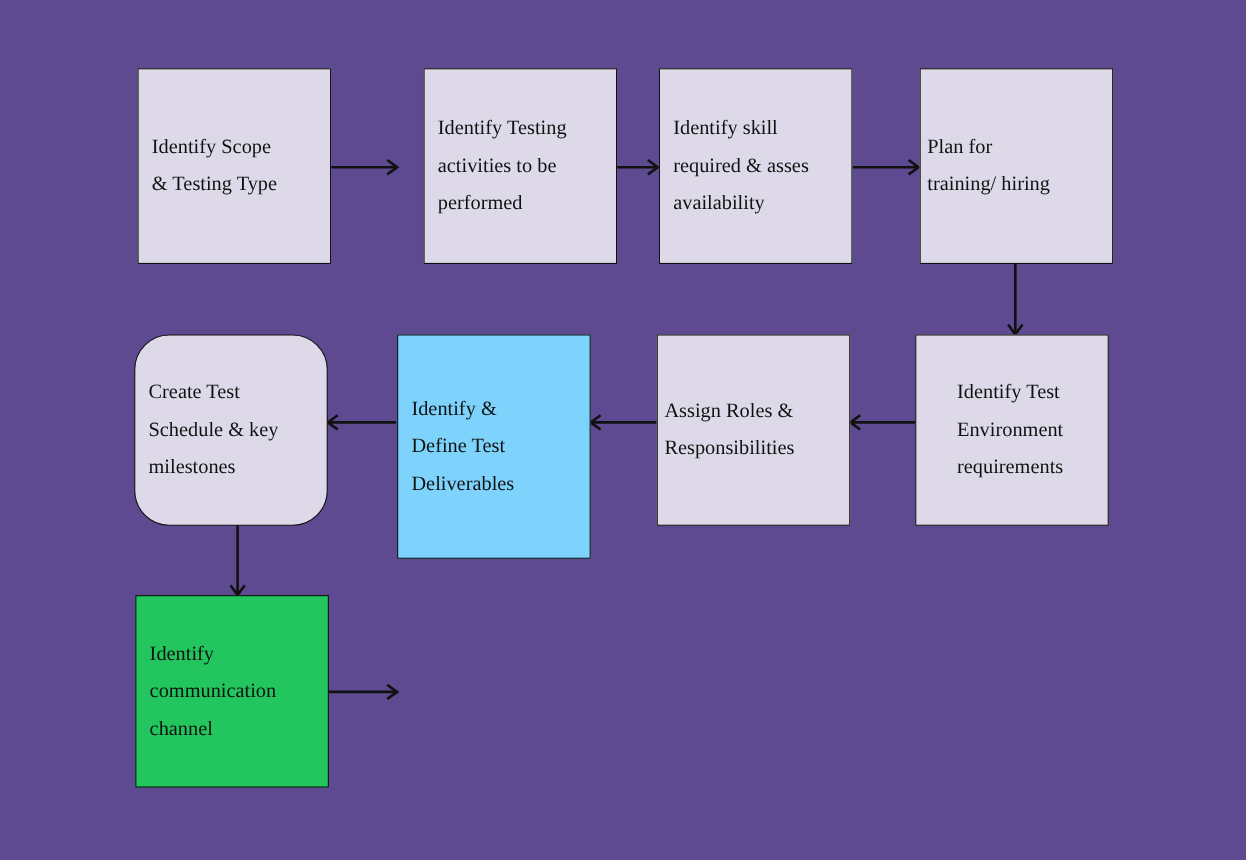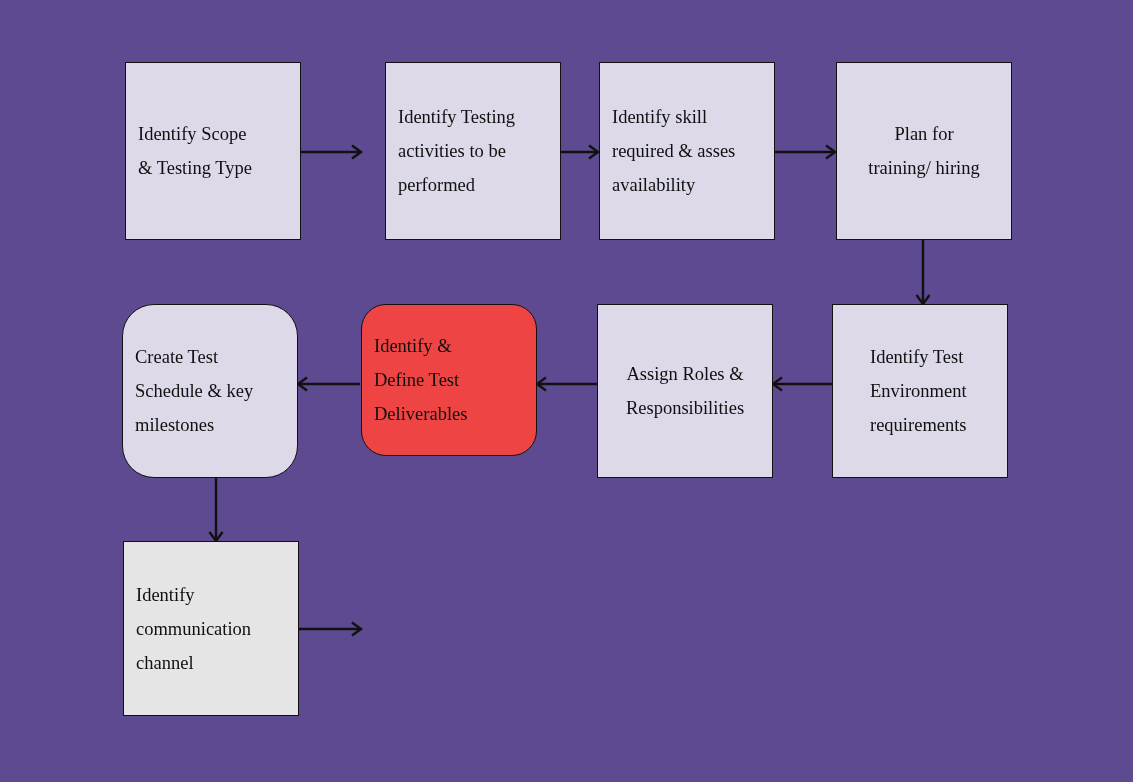--- a/index.html
+++ b/index.html
@@ -32,21 +32,20 @@
     line-height: 34px;
     z-index: 2;
   }
   .node .label {
     padding: 0 0 0 12px;
     width: 100%;
     text-align: left;
     white-space: pre-line;
   }
   .node.center .label {
-    text-align: center;
     padding: 0 6px;
   }
   
   .edge {
     position: absolute;
     z-index: 1;
   }
   .edge svg {
     display: block;
     overflow: visible;
@@ -130,28 +129,28 @@
     </div>
     <div class="node" style="left: 832px; top: 304px; width: 176px; height: 174px; background: rgb(221, 217, 232); border-color: rgb(17, 17, 17); color: rgb(16, 16, 16); padding-left: 25px;">
       <div class="label">Identify Test
 Environment
 requirements</div>
     </div>
     <div class="node center" style="left: 597px; top: 304px; width: 176px; height: 174px; background: rgb(221, 217, 232); border-color: rgb(17, 17, 17); color: rgb(16, 16, 16);">
       <div class="label">Assign Roles &amp;
 Responsibilities</div>
     </div>
-    <div class="node" style="left: 361px; top: 304px; width: 176px; height: 152px; background: #ef4444; border-color: rgb(17, 17, 17); color: rgb(16, 16, 16); border-radius: 25px;">
+    <div class="node" style="left: 361px; top: 304px; width: 176px; height: 204px; background: #7dd3fc; border-color: rgb(17, 17, 17); color: rgb(16, 16, 16);">
       <div class="label">Identify &amp;
 Define Test
 Deliverables</div>
     </div>
     <div class="node" style="left: 122px; top: 304px; width: 176px; height: 174px; background: rgb(221, 217, 232); border-color: rgb(17, 17, 17); color: rgb(16, 16, 16); border-radius: 32px;">
       <div class="label">Create Test
 Schedule &amp; key
 milestones</div>
     </div>
-    <div class="node" style="left: 123px; top: 541px; width: 176px; height: 175px; background: #e5e5e5; border-color: rgb(17, 17, 17); color: rgb(16, 16, 16);">
+    <div class="node" style="left: 123px; top: 541px; width: 176px; height: 175px; background: #22c55e; border-color: rgb(17, 17, 17); color: rgb(16, 16, 16);">
       <div class="label">Identify
 communication
 channel</div>
     </div>
   </div>
 
 </body></html>

